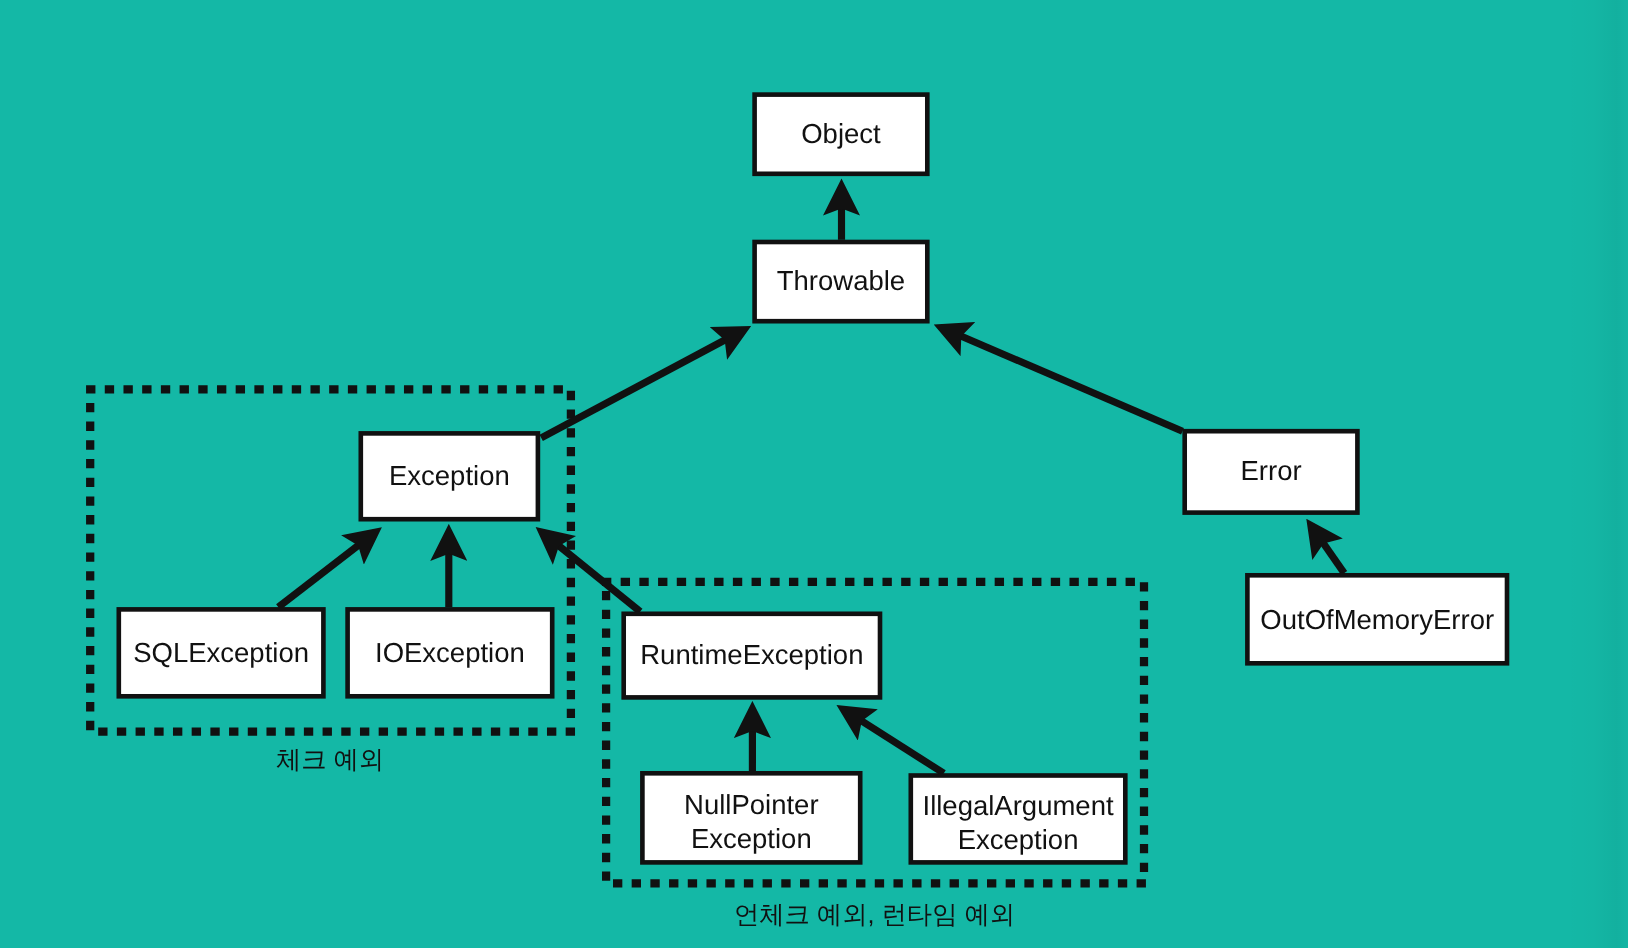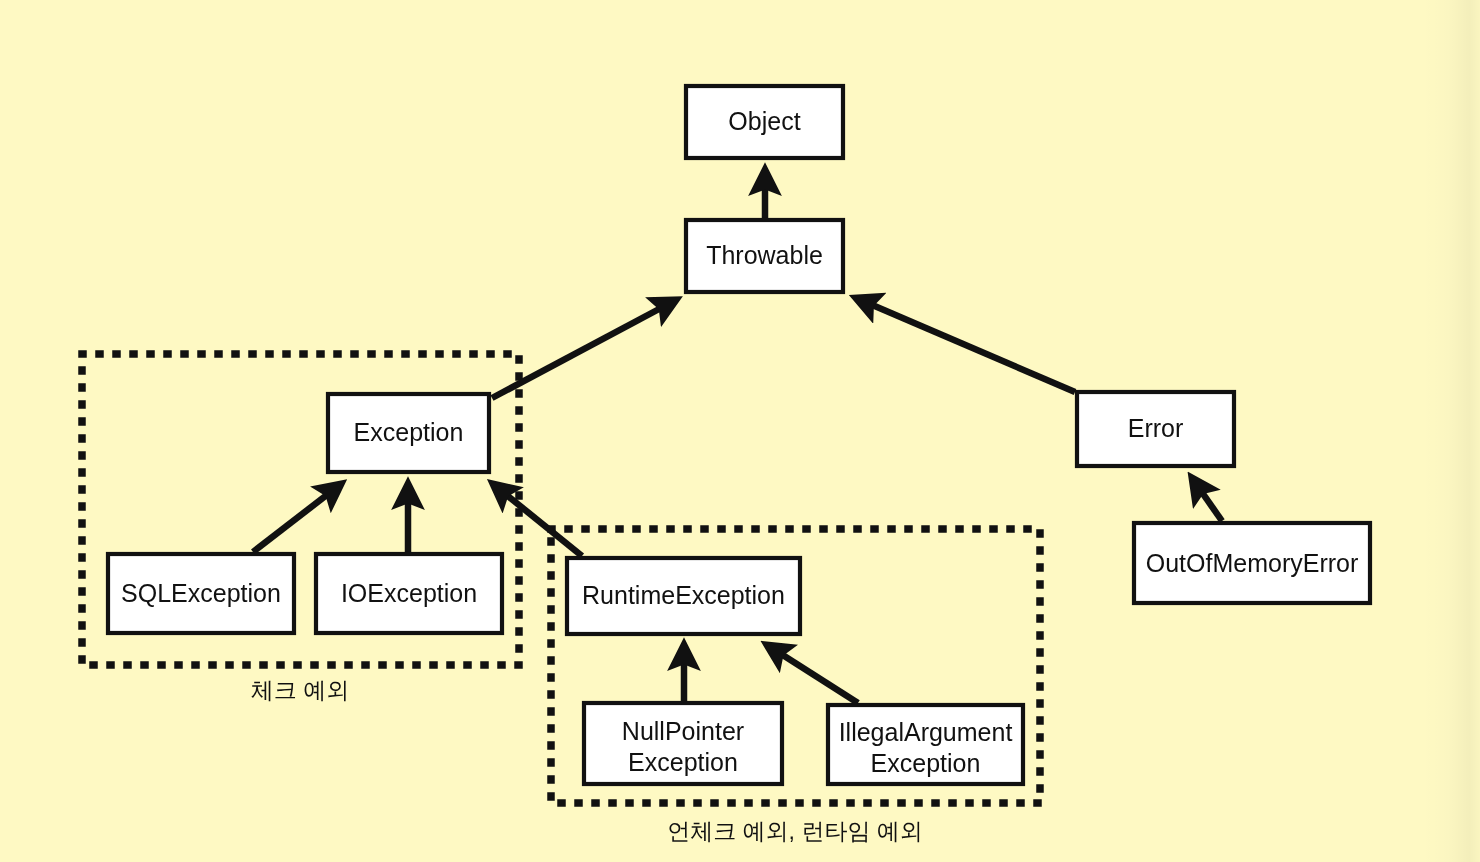--- a/index.html
+++ b/index.html
@@ -11,21 +11,21 @@
   body {
     width: 1480px;
     height: 862px;
     position: relative;
     overflow: hidden;
     font-family: "Liberation Sans", "DejaVu Sans", sans-serif;
   }
   #canvas-wrap {
     position: absolute;
     inset: 0;
-    background: #fef9c3;
+    background: #14b8a6;
   }
   
   #right-edge-shade {
     position: absolute;
     top: 0;
     right: 0;
     width: 58px;
     height: 862px;
     background: linear-gradient(to right, rgba(0,0,0,0) 0%, rgba(0,0,0,0.012) 45%, rgba(0,0,0,0.045) 82%, rgba(0,0,0,0.015) 100%);
     pointer-events: none;

